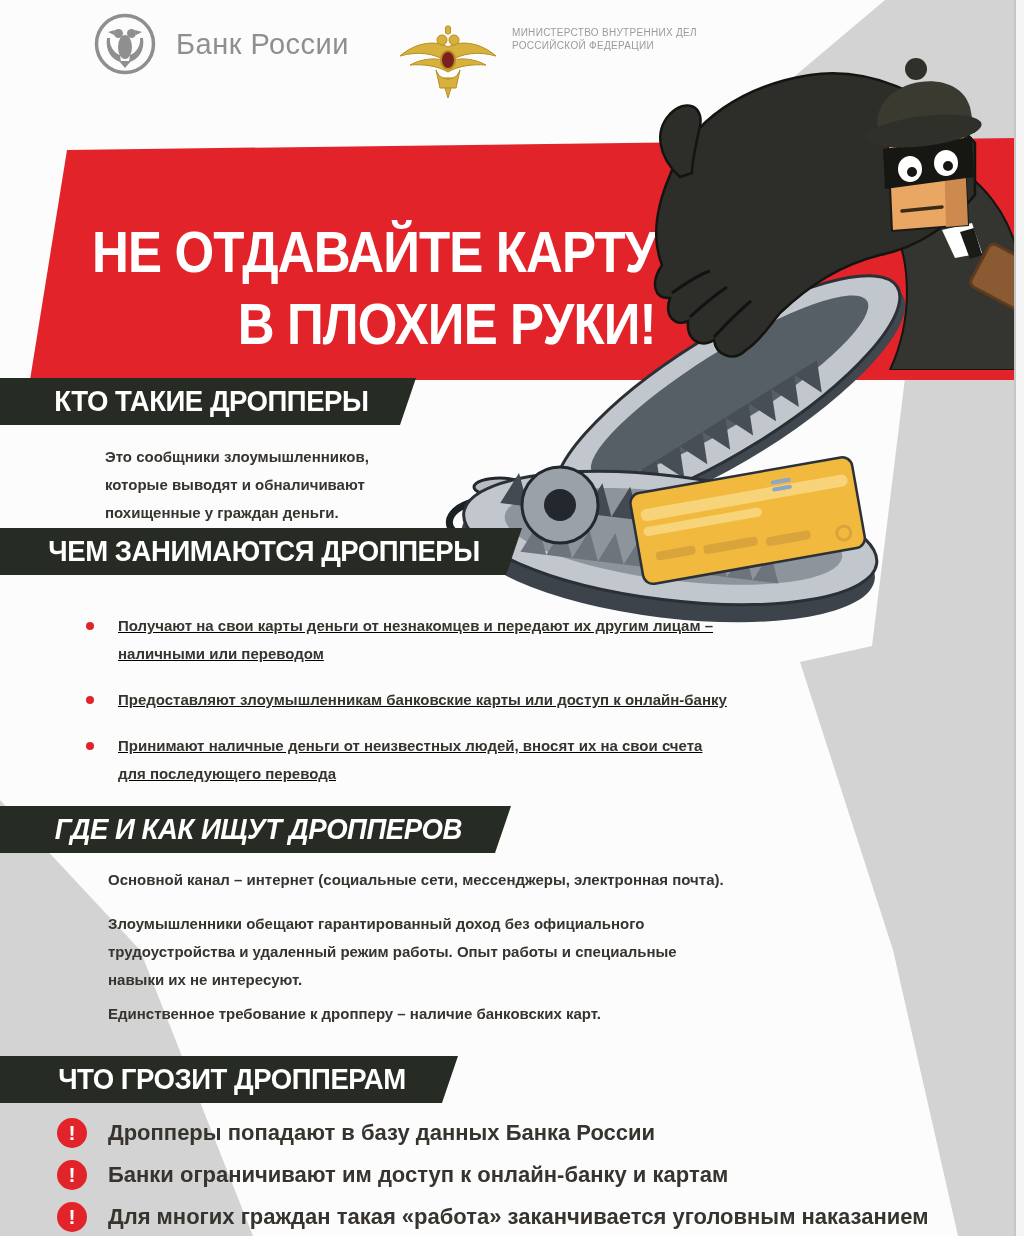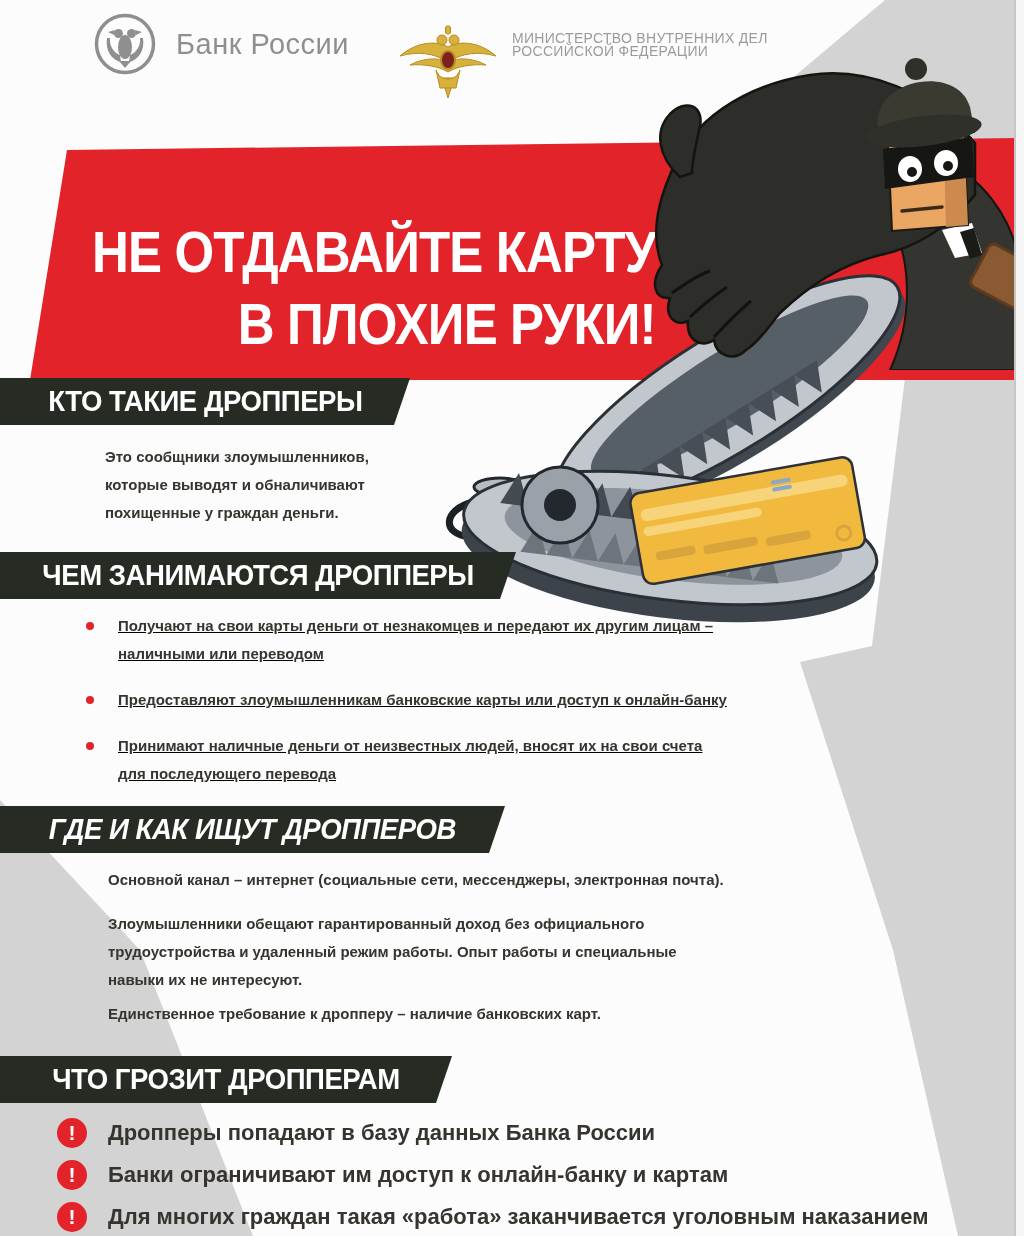--- a/index.html
+++ b/index.html
@@ -13,31 +13,31 @@
   
   .bg-top-right{clip-path:polygon(885px 0,1016px 0,1016px 146px,712px 146px);}
   .bg-right-band{clip-path:polygon(905px 378px,1016px 378px,1016px 1236px,958px 1236px,893px 950px,800px 662px,872px 646px);}
   .bg-bottom-left{clip-path:polygon(0 800px,140px 950px,253px 1236px,0 1236px);}
   .edge-strip{left:1014px;top:0;width:10px;height:1236px;background:#f5f5f5;border-left:2px solid #c6c6c6;}
 
   
   .bank-logo{left:92px;top:11px;display:flex;align-items:center;}
   .bank-logo-text{margin-left:18px;font-size:29px;color:#8f8f8f;letter-spacing:.5px;}
   .mvd{left:398px;top:20px;display:flex;align-items:flex-start;}
-  .mvd-text{margin-left:14px;margin-top:12px;font-size:14px;line-height:13px;color:#9b9b97;letter-spacing:.3px;}
+  .mvd-text{margin-left:14px;margin-top:6px;font-size:10px;line-height:13px;color:#9b9b97;letter-spacing:.3px;}
 
   
   .banner{left:0;top:138px;width:1016px;height:242px;background:#e2232a;
     clip-path:polygon(67px 12px,1016px 0,1016px 242px,30px 242px);text-align:right;}
   .banner-title{position:absolute;left:92px;top:78px;color:#fff;font-weight:bold;
     font-size:58px;line-height:72px;letter-spacing:-1px;transform:scaleX(.88);transform-origin:left top;white-space:nowrap;}
 
   
   .bar{position:absolute;left:0;height:47px;background:#262b23;display:flex;align-items:center;justify-content:center;
-    clip-path:polygon(0 0,100% 0,calc(100% - 16px) 100%,0 100%);}
+    clip-path:polygon(0 0,100% 0,calc(100% - 16px) 100%,0 100%);padding-left:6px;}
   .bar span{color:#fff;font-weight:bold;font-size:29px;letter-spacing:-.5px;transform:scaleX(.95);white-space:nowrap;}
 
   .body-text{color:#37332e;font-weight:bold;font-size:15px;line-height:28px;}
   .prewrap{white-space:pre-line;}
 
   .bullets{left:86px;top:612px;width:850px;}
   .bullet-item{display:flex;gap:24px;margin-bottom:18px;text-decoration:underline;}
   .dot{width:8px;height:8px;border-radius:50%;background:#e2232a;margin-top:10px;flex:none;}
 
   .warnings{left:57px;top:1112px;width:930px;}
@@ -175,21 +175,21 @@
     </g>
   </svg>
 
   <div class="bar" style="top:378px;width:410px;">
     <span>КТО ТАКИЕ ДРОППЕРЫ</span>
   </div>
   <div class="abs body-text prewrap" style="left:105px;top:443px;width:420px;">Это сообщники злоумышленников,
 которые выводят и обналичивают
 похищенные у граждан деньги.</div>
 
-  <div class="bar" style="top:552px;width:516px;text-align:center;">
+  <div class="bar" style="top:528px;width:516px;text-align:center;">
     <span>ЧЕМ ЗАНИМАЮТСЯ ДРОППЕРЫ</span>
   </div>
   <div class="abs bullets">
     <div class="bullet-item">
       <span class="dot"></span>
       <span class="body-text prewrap">Получают на свои карты деньги от незнакомцев и передают их другим лицам –
 наличными или переводом</span>
     </div>
     <div class="bullet-item">
       <span class="dot"></span>

